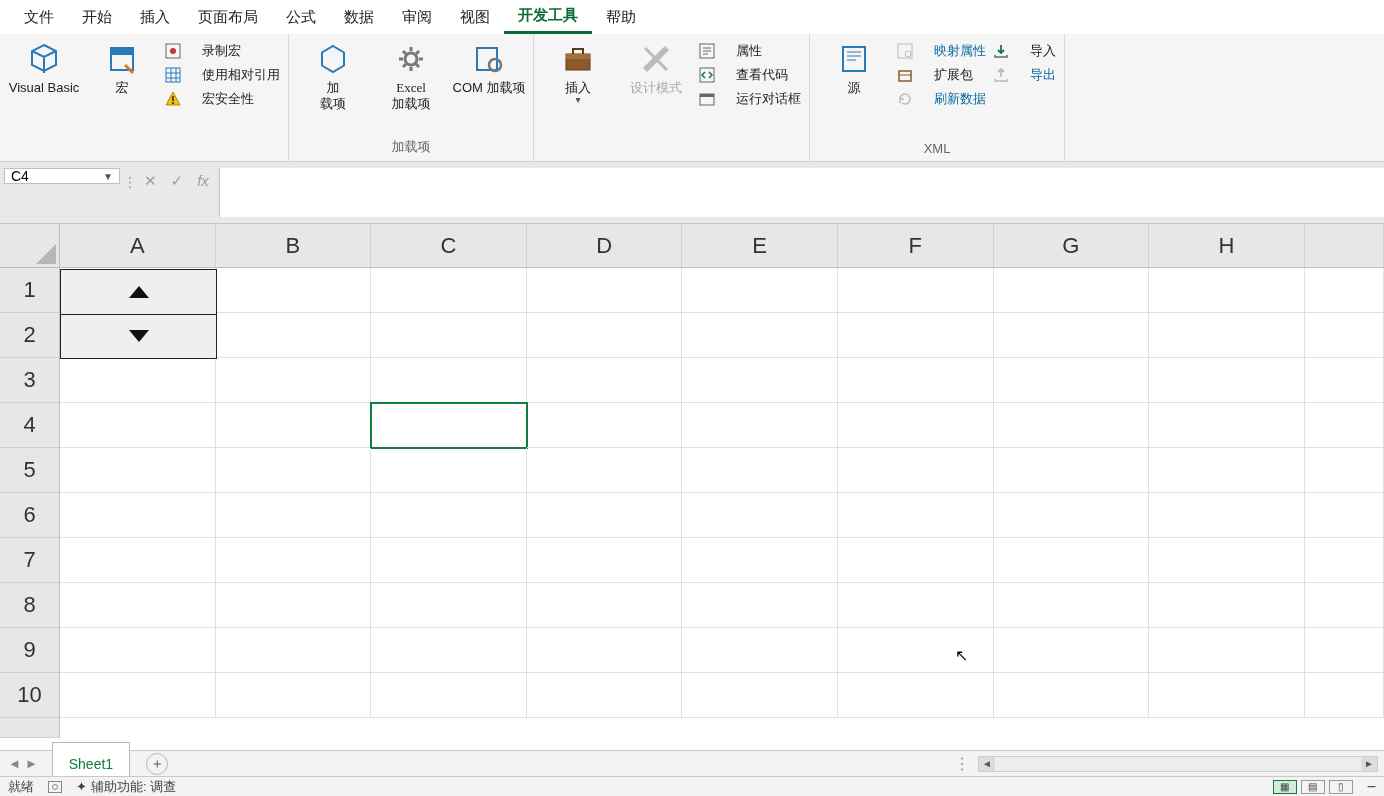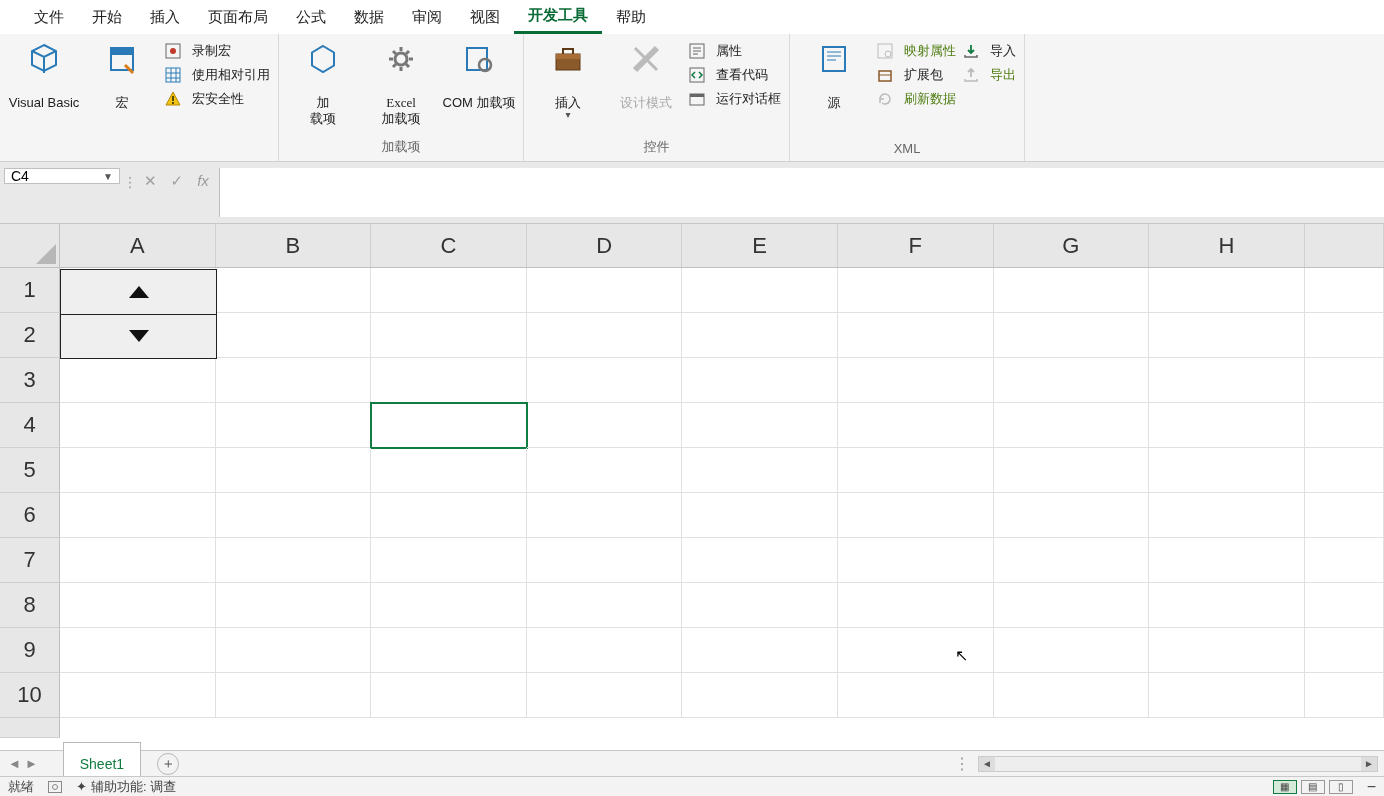--- a/index.html
+++ b/index.html
@@ -1,36 +1,36 @@
 <!DOCTYPE html>
 <html><head>
 <meta charset="utf-8">
 <style>
 * { margin:0; padding:0; box-sizing:border-box; font-family:"Microsoft YaHei","Segoe UI",sans-serif; }
 body { background:#fff; width:1384px; height:796px; overflow:hidden; position:relative; }
 
 
-.tabs { display:flex; align-items:center; height:34px; padding-left:20px; background:#fff; font-size:15px; color:#222; }
+.tabs { display:flex; align-items:center; height:34px; padding-left:10px; background:#fff; font-size:15px; color:#222; }
 .tab { padding:6px 14px; cursor:pointer; }
 .tab.active { color:#0a6b37; border-bottom:3px solid #0a6b37; font-weight:600; }
 
 
 .ribbon { display:flex; height:128px; background:#f5f5f5; border-bottom:1px solid #d0d0d0; }
 .group { display:flex; flex-direction:column; border-right:1px solid #d9d9d9; padding:4px 8px 2px 8px; }
 .group-body { flex:1; display:flex; align-items:flex-start; gap:6px; }
 .group-label { text-align:center; font-size:13px; color:#666; padding:2px 0 3px 0; white-space:nowrap; }
 
 .big-btn { display:flex; flex-direction:column; align-items:center; justify-content:flex-start; width:72px; padding-top:4px; cursor:pointer; }
 .big-btn .icon { width:34px; height:34px; display:flex; align-items:center; justify-content:center; }
-.big-btn .label { font-size:13px; text-align:center; line-height:1.25; margin-top:19px; color:#222; }
+.big-btn .label { font-size:13px; text-align:center; line-height:1.25; margin-top:4px; color:#222; }
 
 .small-list { display:flex; flex-direction:column; gap:6px; padding-top:4px; }
-.small-btn { display:flex; align-items:center; gap:10px; cursor:pointer; font-size:13px; color:#222; white-space:nowrap; }
+.small-btn { display:flex; align-items:center; gap:20px; cursor:pointer; font-size:13px; color:#222; white-space:nowrap; }
 .small-btn .icon { width:18px; height:18px; display:flex; align-items:center; justify-content:center; }
-.small-btn.disabled { color:#4d7c0f; }
+.small-btn.disabled { color:#0369a1; }
 
 .chev { font-size:10px; color:#555; margin-top:-2px; }
 
 
 .formula-bar { display:flex; align-items:stretch; height:62px; background:#e9e9e9; border-bottom:1px solid #c6c6c6; }
 .name-box { width:116px; margin:6px 4px; display:flex; align-items:flex-start; }
 .name-box-inner { width:100%; height:16px; background:#fff; border:1px solid #c0c0c0; display:flex; align-items:center; justify-content:space-between; padding:0 6px; font-size:14px; }
 .name-box-drop { font-size:10px; color:#555; }
 .sep-dots { width:12px; display:flex; align-items:flex-start; justify-content:center; padding-top:12px; color:#999; font-size:14px; }
 .fx-btns { display:flex; align-items:flex-start; gap:14px; padding:10px 10px 0 8px; }
@@ -56,21 +56,21 @@
 .spin-ctrl { position:absolute; left:60px; top:45px; width:157px; height:90px; border:1px solid #222; background:#efefef; display:flex; flex-direction:column; }
 .spin-half { flex:1; display:flex; align-items:center; justify-content:center; border-bottom:1px solid #222; cursor:pointer; }
 .spin-half:last-child { border-bottom:none; }
 .tri-up { width:0;height:0;border-left:10px solid transparent;border-right:10px solid transparent;border-bottom:12px solid #111; }
 .tri-down { width:0;height:0;border-left:10px solid transparent;border-right:10px solid transparent;border-top:12px solid #111; }
 
 
 .sheet-bar { position:absolute; bottom:20px; left:0; right:0; height:26px; background:#f3f3f3; border-top:1px solid #c8c8c8; display:flex; align-items:center; }
 .sheet-nav { display:flex; gap:4px; padding:0 8px; color:#888; }
 .sheet-nav span { cursor:pointer; font-size:13px; }
-.sheet-tab { background:#fff; border:1px solid #b8b8b8; border-bottom:none; padding:13px 16px; font-size:14px; color:#107c41; margin-left:17px; }
+.sheet-tab { background:#fff; border:1px solid #b8b8b8; border-bottom:none; padding:13px 16px; font-size:14px; color:#107c41; margin-left:6px; }
 .add-sheet { width:22px; height:22px; border:1px solid #b8b8b8; border-radius:50%; display:flex; align-items:center; justify-content:center; margin-left:16px; font-size:14px; color:#555; cursor:pointer; }
 .hscroll-area { flex:1; display:flex; align-items:center; justify-content:flex-end; padding-right:6px; }
 .hscroll { width:400px; height:16px; background:#eee; border:1px solid #ccc; position:relative; }
 .hscroll-btn { position:absolute; top:0; width:16px; height:14px; background:#ddd; display:flex; align-items:center; justify-content:center; font-size:10px; color:#555; }
 .hscroll-btn.l { left:0; } .hscroll-btn.r { right:0; }
 
 
 .status-bar { position:absolute; bottom:0; left:0; right:0; height:20px; background:#f3f3f3; border-top:1px solid #c8c8c8; display:flex; align-items:center; font-size:13px; color:#444; padding:0 8px; gap:14px; }
 .status-bar .spacer { flex:1; }
 .view-btns { display:flex; gap:4px; align-items:center; }
@@ -233,21 +233,20 @@
             <div class="icon">
               <svg width="16" height="16">
                 <rect x="1" y="3" width="14" height="11" fill="none" stroke="#666"></rect>
                 <rect x="1" y="3" width="14" height="3" fill="#666"></rect>
               </svg>
             </div>
             <span>运行对话框</span>
           </div>
         </div>
       </div>
-      <div class="group-label">控件</div>
     </div>
     <div class="group">
       <div class="group-body">
         <div class="big-btn">
           <div class="icon">
             <svg width="34" height="34" viewBox="0 0 34 34">
               <rect x="6" y="5" width="22" height="24" fill="none" stroke="#2a7ab8" stroke-width="2"></rect>
               <path d="M10 10h14M10 14h14M10 18h9" stroke="#2a7ab8"></path>
             </svg>
           </div>

